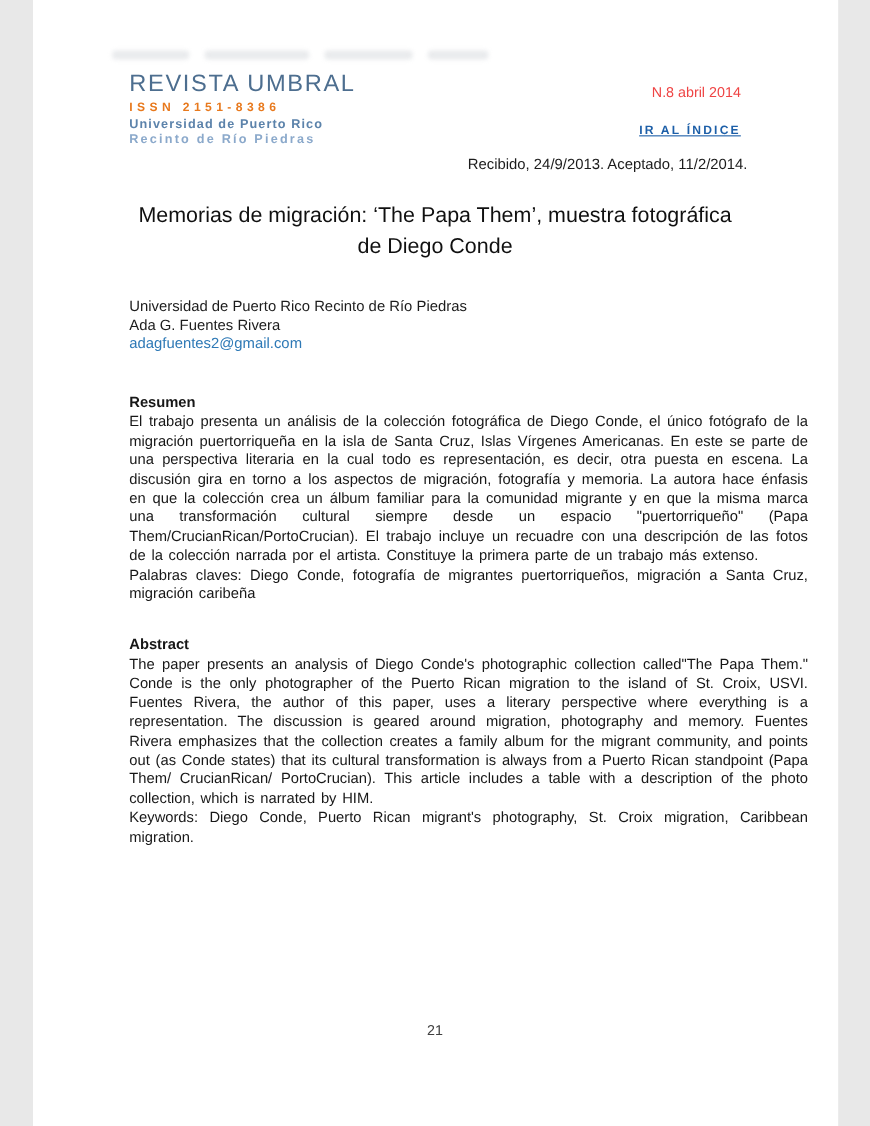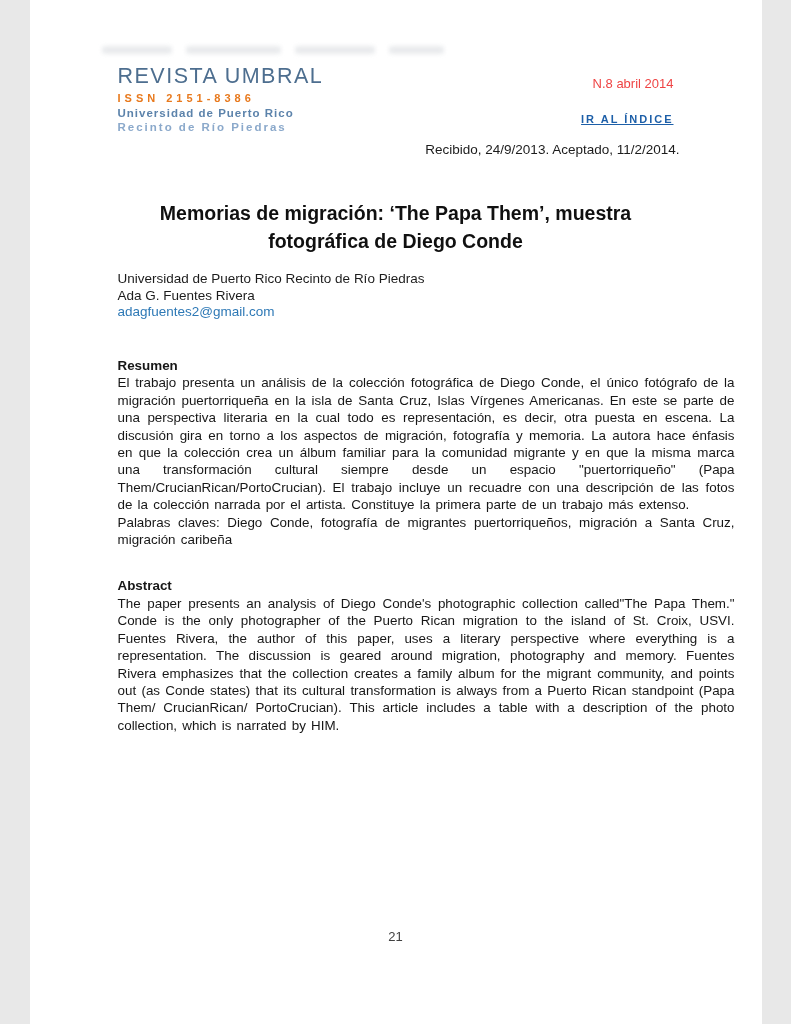--- a/index.html
+++ b/index.html
@@ -31,23 +31,23 @@
   .issue{position:absolute;top:76px;right:88px;font-size:13px;color:#ef4444;}
   .index-link{
     position:absolute;top:113px;right:88px;
     font-size:11px;font-weight:bold;letter-spacing:2px;
     color:#1d5fa8;text-decoration:underline;cursor:pointer;
   }
   .dates{position:absolute;top:142px;right:82px;font-size:13.5px;color:#1c1c1c;}
 
   
   .article-title{
-    position:absolute;top:199px;left:0;right:0;
+    position:absolute;top:182px;left:0;right:0;
     margin:0 auto;max-width:545px;
-    text-align:center;font-size:19.5px;font-weight:bold;line-height:28px;color:#101010;
+    text-align:center;font-size:19.5px;font-weight:normal;line-height:28px;color:#101010;
   }
 
   
   .author{position:absolute;top:271px;left:88px;font-size:13.5px;line-height:16.5px;}
   .author .email{color:#2e79b6;cursor:pointer;}
 
   
   .main{
     position:absolute;top:357px;left:88px;width:617px;
     font-size:13.4px;line-height:17.4px;color:#171717;
@@ -96,17 +96,18 @@
 
   <div class="main">
     <p class="sec-heading">Resumen</p>
     <p class="para">El trabajo presenta un análisis de la colección fotográfica de Diego Conde, el único fotógrafo de la migración puertorriqueña en la isla de Santa Cruz, Islas Vírgenes Americanas. En este se parte de una perspectiva literaria en la cual todo es representación, es decir, otra puesta en escena. La discusión gira en torno a los aspectos de migración, fotografía y memoria. La autora hace énfasis en que la colección crea un álbum familiar para la comunidad migrante y en que la misma marca una transformación cultural siempre desde un espacio "puertorriqueño" (Papa Them/CrucianRican/PortoCrucian). El trabajo incluye un recuadre con una descripción de las fotos de la colección narrada por el artista. Constituye la primera parte de un trabajo más extenso.</p>
     <p class="para">Palabras claves: Diego Conde, fotografía de migrantes puertorriqueños, migración a Santa Cruz, migración caribeña</p>
 
     <div class="sec-gap"></div>
 
     <p class="sec-heading">Abstract</p>
     <p class="para">The paper presents an analysis of Diego Conde's photographic collection called"The Papa Them." Conde is the only photographer of the Puerto Rican migration to the island of St. Croix, USVI. Fuentes Rivera, the author of this paper, uses a literary perspective where everything is a representation. The discussion is geared around migration, photography and memory. Fuentes Rivera emphasizes that the collection creates a family album for the migrant community, and points out (as Conde states) that its cultural transformation is always from a Puerto Rican standpoint (Papa Them/ CrucianRican/ PortoCrucian). This article includes a table with a description of the photo collection, which is narrated by HIM.</p>
+    <p class="para">Keywords: Diego Conde, Puerto Rican migrant's photography, St. Croix migration, Caribbean migration.</p>
   </div>
 
   <div class="page-number">21</div>
 
 </div>
 
 </body></html>

